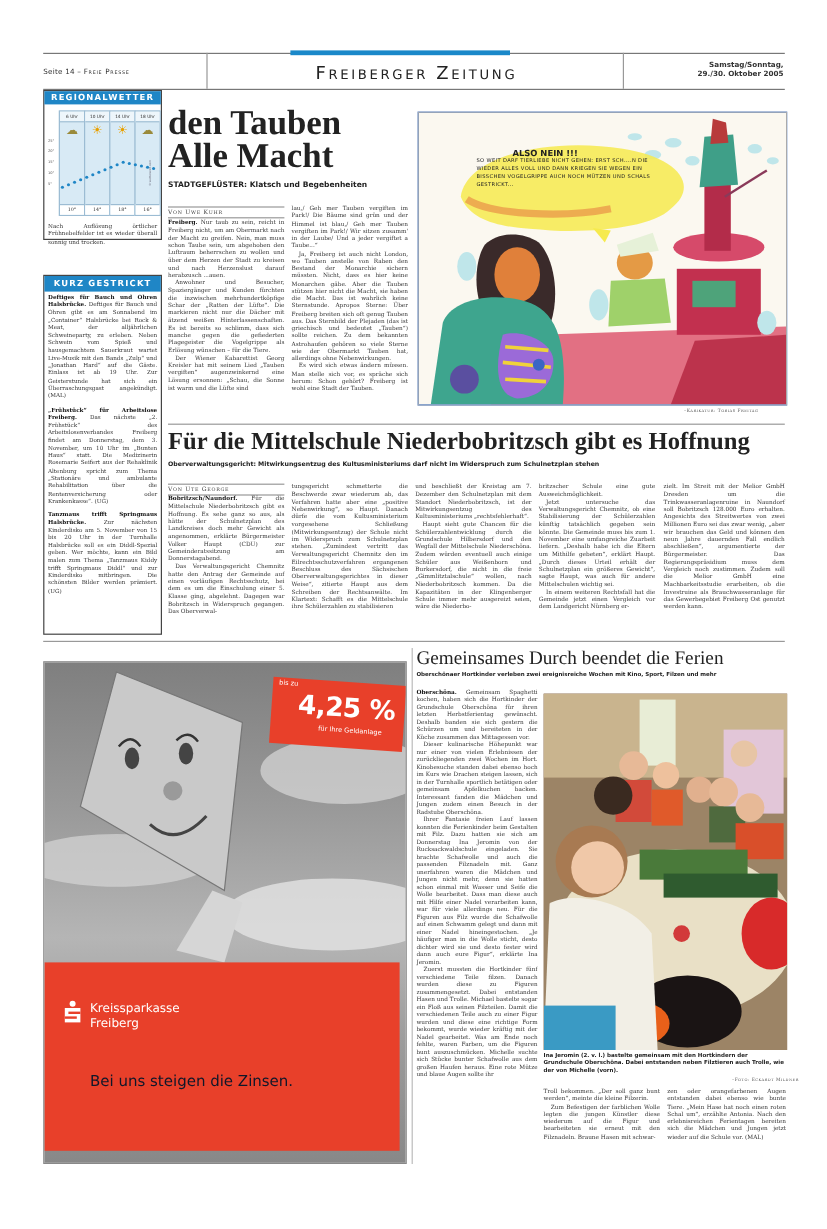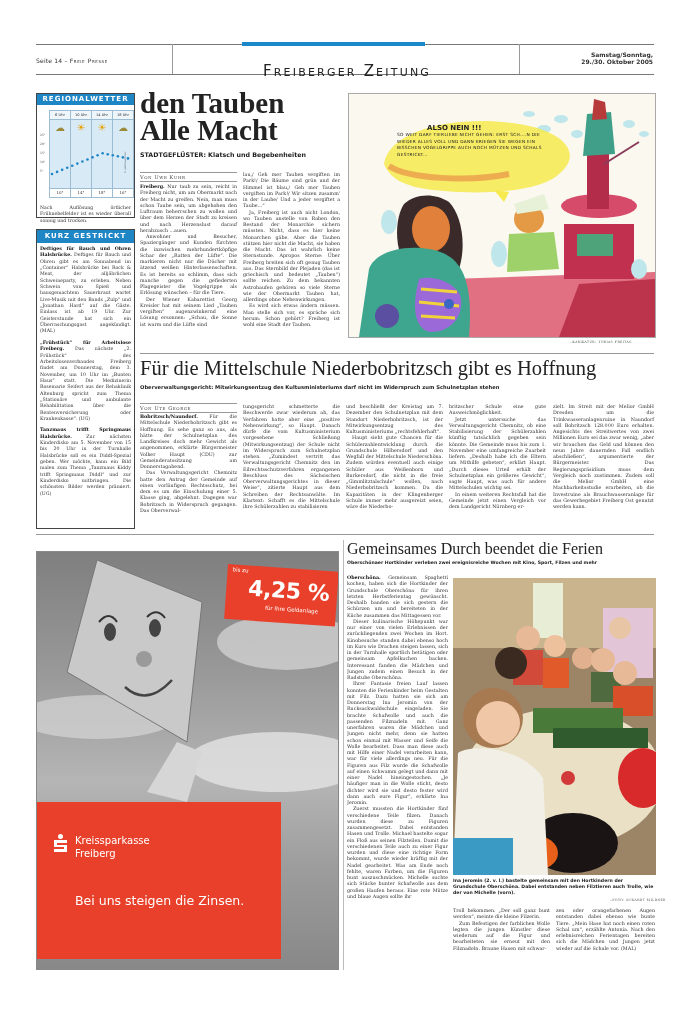--- a/index.html
+++ b/index.html
@@ -5,21 +5,21 @@
   html,body{margin:0;padding:0;background:#fff;}
   body{width:689px;height:1024px;position:relative;overflow:hidden;font-family:"DejaVu Serif",serif;color:#222;}
   .abs{position:absolute;}
   .sans{font-family:"DejaVu Sans",sans-serif;}
   
   .hdr-rule{position:absolute;left:36px;width:618px;height:1px;background:#777;}
   .hdr-left{left:36px;top:57px;font-size:6px;font-family:"DejaVu Sans",sans-serif;color:#333;letter-spacing:.2px;}
   .hdr-left .sc{font-variant:small-caps;letter-spacing:.6px;}
   .hdr-vline{position:absolute;top:44px;width:1px;height:30px;background:#999;}
   .hdr-blue{position:absolute;left:242px;top:42px;width:183px;height:4px;background:#1a88c9;}
-  .hdr-title{left:178px;top:62px;width:338px;text-align:center;font-family:"DejaVu Sans",sans-serif;font-size:15px;letter-spacing:2.2px;color:#222;font-variant:small-caps;}
+  .hdr-title{left:178px;top:52px;width:338px;text-align:center;font-family:"DejaVu Sans",sans-serif;font-size:15px;letter-spacing:2.2px;color:#222;font-variant:small-caps;}
   .hdr-date{right:36px;top:51px;text-align:right;font-size:6px;font-family:"DejaVu Sans",sans-serif;color:#333;line-height:7px;font-weight:bold;}
   
   .box{position:absolute;left:36px;width:97px;border:1px solid #444;background:#fff;}
   .box-head{background:#1f86c6;color:#fff;font-family:"DejaVu Sans",sans-serif;font-weight:bold;font-size:7px;letter-spacing:1px;text-align:center;height:11px;line-height:11px;}
   .weather-inner{position:relative;height:95px;margin:2px 3px 0 3px;}
   .wcol{position:absolute;top:3px;width:20px;height:86px;background:#d8eaf5;border:1px solid #9cbcd3;}
   .wtime{position:absolute;top:0;left:0;right:0;height:8px;background:#eef6fb;border-bottom:1px solid #9cbcd3;font-size:3.6px;text-align:center;line-height:8px;font-family:"DejaVu Sans",sans-serif;color:#333;}
   .wtemp{position:absolute;bottom:0;left:0;right:0;height:8px;background:#fff;border-top:1px solid #9cbcd3;font-size:4px;text-align:center;line-height:8px;color:#333;}
   .wicon{position:absolute;top:11px;left:4px;width:12px;height:12px;text-align:center;font-size:10px;line-height:12px;}
   .box-text{font-size:4.7px;line-height:6.4px;color:#333;padding:2px 3px 3px 3px;text-align:justify;}
@@ -32,21 +32,21 @@
   .byline{font-size:5px;font-variant:small-caps;letter-spacing:.6px;color:#444;border-top:1px solid #999;border-bottom:1px solid #999;padding:1px 0;}
   .col{position:absolute;font-size:4.8px;line-height:6.25px;color:#333;text-align:justify;hyphens:auto;}
   .col b{color:#111;}
   .col .ind{text-indent:6px;margin:0;}
   .col p{margin:0;}
   .cartoon{position:absolute;left:348px;top:93px;width:306px;height:243px;border:1px solid #aaa;background:#3b82f6;overflow:hidden;}
   .credit{position:absolute;font-size:3.6px;font-variant:small-caps;color:#555;letter-spacing:.4px;}
   .hr{position:absolute;height:1px;background:#999;}
   
   .ad{position:absolute;left:36px;top:551px;width:301px;height:417px;background:linear-gradient(180deg,#7f7f7f 0%,#9a9a9a 30%,#b5b5b5 55%,#9d9d9d 75%,#888 100%);overflow:hidden;border:1px solid #888;}
-  .ad-red{position:absolute;left:0;top:250px;width:244px;height:157px;background:#e8402a;}
+  .ad-red{position:absolute;left:0;top:250px;width:296px;height:157px;background:#e8402a;}
   .ad-badge{position:absolute;left:191px;top:12px;width:111px;height:55px;background:#e8402a;transform:rotate(4deg);transform-origin:left top;}
   
   .photo{position:absolute;left:453px;top:578px;width:203px;height:297px;overflow:hidden;background:#8a6c4e;}
   .caption{position:absolute;left:453px;top:878px;width:203px;font-family:"DejaVu Sans",sans-serif;font-weight:bold;font-size:4.6px;line-height:6px;color:#222;}
 </style>
 </head>
 <body>
 
 <div class="hdr-rule" style="top:44px;"></div>
 <div class="hdr-rule" style="top:74px;"></div>
@@ -56,21 +56,21 @@
 <div class="abs hdr-left">
   <span>Seite 14 –</span>
   <span class="sc">Freie Presse</span>
 </div>
 <div class="abs hdr-title">Freiberger Zeitung</div>
 <div class="abs hdr-date">
   <div>Samstag/Sonntag,</div>
   <div>29./30. Oktober 2005</div>
 </div>
 
-<div class="box" style="top:93px;height:123px;">
+<div class="box" style="top:75px;height:123px;">
   <div class="box-head">REGIONALWETTER</div>
   <div class="weather-inner">
     <div class="abs sans" style="left:0;top:24px;width:8px;font-size:3px;line-height:9px;color:#555;">
       <div>25°</div>
       <div>20°</div>
       <div>15°</div>
       <div>10°</div>
       <div>5°</div>
     </div>
     <div class="wcol" style="left:9px;">
@@ -188,21 +188,21 @@
     <path d="M160,140 L205,138 L210,175 L158,178 Z" fill="#9fd16a"></path>
   </svg>
   <div class="abs" style="left:48px;top:30px;width:160px;font-family:'DejaVu Sans',sans-serif;color:#222;">
     <div style="font-size:7px;font-weight:bold;padding-left:30px;">ALSO NEIN !!!</div>
     <div style="font-size:4.3px;line-height:6.5px;letter-spacing:.3px;">SO WEIT DARF TIERLIEBE NICHT GEHEN: ERST SCH....N DIE WIEDER ALLES VOLL UND DANN KRIEGEN SIE WEGEN EIN BISSCHEN VOGELGRIPPE AUCH NOCH MÜTZEN UND SCHALS GESTRICKT...</div>
   </div>
 </div>
 <div class="credit" style="left:570px;top:340px;">–Karikatur: Tobias Freitag</div>
 
 <div class="hr" style="left:140px;top:353px;width:514px;"></div>
-<div class="abs h1" style="left:140px;top:357px;font-size:20.5px;white-space:nowrap;font-weight:normal;">Für die Mittelschule Niederbobritzsch gibt es Hoffnung</div>
+<div class="abs h1" style="left:140px;top:357px;font-size:20.5px;white-space:nowrap;font-weight:bold;">Für die Mittelschule Niederbobritzsch gibt es Hoffnung</div>
 <div class="abs sub" style="left:140px;top:384px;font-size:5.2px;white-space:nowrap;">Oberverwaltungsgericht: Mitwirkungsentzug des Kultusministeriums darf nicht im Widerspruch zum Schulnetzplan stehen</div>
 <div class="abs byline" style="left:140px;top:403px;width:97px;">Von Ute George</div>
 <div class="col" style="left:140px;top:413px;width:97px;">
   <p><b>Bobritzsch/Naundorf.</b> <span>Für die Mittelschule Niederbobritzsch gibt es Hoffnung. Es sehe ganz so aus, als hätte der Schulnetzplan des Landkreises doch mehr Gewicht als angenommen, erklärte Bürgermeister Volker Haupt (CDU) zur Gemeinderatssitzung am Donnerstagabend.</span></p>
   <p class="ind">Das Verwaltungsgericht Chemnitz hatte den Antrag der Gemeinde auf einen vorläufigen Rechtsschutz, bei dem es um die Einschulung einer 5. Klasse ging, abgelehnt. Dagegen war Bobritzsch in Widerspruch gegangen. Das Oberverwal-</p>
 </div>
 <div class="col" style="left:243px;top:404px;width:97px;">
   <p>tungsgericht schmetterte die Beschwerde zwar wiederum ab, das Verfahren hatte aber eine „positive Nebenwirkung“, so Haupt. Danach dürfe die vom Kultusministerium vorgesehene Schließung (Mitwirkungsentzug) der Schule nicht im Widerspruch zum Schulnetzplan stehen. „Zumindest vertritt das Verwaltungsgericht Chemnitz den im Eilrechtsschutzverfahren ergangenen Beschluss des Sächsischen Oberverwaltungsgerichtes in dieser Weise“, zitierte Haupt aus dem Schreiben der Rechtsanwälte. Im Klartext: Schafft es die Mittelschule ihre Schülerzahlen zu stabilisieren</p>
 </div>
 <div class="col" style="left:346px;top:404px;width:97px;">
@@ -243,21 +243,21 @@
     <div class="abs" style="left:17px;top:32px;width:14px;height:18px;">
       <div style="position:absolute;left:4px;top:0;width:5px;height:5px;border-radius:50%;background:#fff;"></div>
       <div style="position:absolute;left:0;top:6px;width:13px;height:12px;background:#fff;"></div>
       <div style="position:absolute;left:3px;top:9px;width:10px;height:2px;background:#e8402a;"></div>
       <div style="position:absolute;left:0;top:13px;width:10px;height:2px;background:#e8402a;"></div>
     </div>
     <div class="abs sans" style="left:38px;top:32px;font-size:10px;line-height:13px;color:#fff;">
       <div>Kreissparkasse</div>
       <div>Freiberg</div>
     </div>
-    <div class="abs sans" style="left:38px;top:90px;font-size:12.5px;line-height:18px;color:#ffffff;">
+    <div class="abs sans" style="left:38px;top:90px;font-size:12.5px;line-height:18px;color:#0f172a;">
       <div>Bei uns steigen die Zinsen.</div>
     </div>
   </div>
 </div>
 
 <div class="abs" style="left:343px;top:540px;width:1px;height:430px;background:#bbb;"></div>
 <div class="abs h1" style="left:347px;top:540px;font-size:16px;font-weight:normal;white-space:nowrap;">Gemeinsames Durch beendet die Ferien</div>
 <div class="abs sub" style="left:347px;top:560px;font-size:4.6px;white-space:nowrap;">Oberschönaer Hortkinder verleben zwei ereignisreiche Wochen mit Kino, Sport, Filzen und mehr</div>
 <div class="col" style="left:347px;top:574px;width:101px;height:398px;overflow:hidden;">
   <p><b>Oberschöna.</b> <span>Gemeinsam Spaghetti kochen, haben sich die Hortkinder der Grundschule Oberschöna für ihren letzten Herbstferientag gewünscht. Deshalb banden sie sich gestern die Schürzen um und bereiteten in der Küche zusammen das Mittagessen vor.</span></p>

